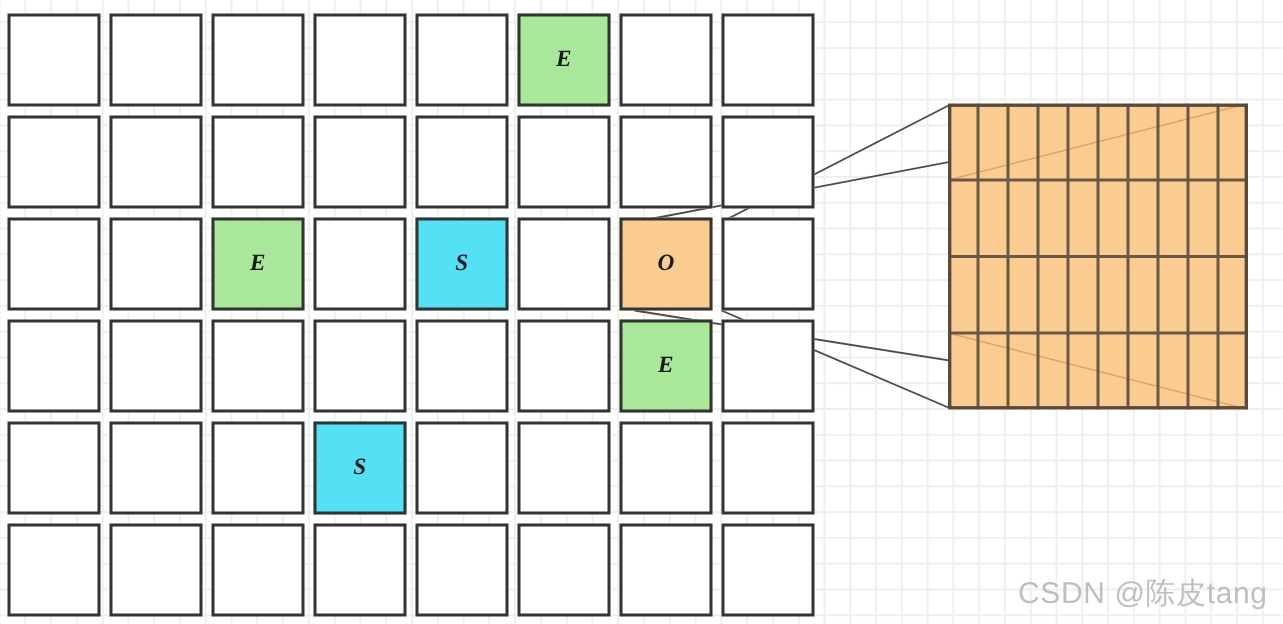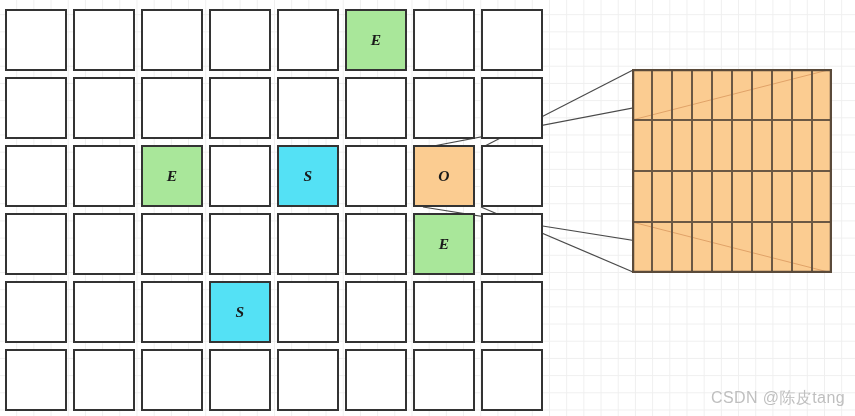--- a/index.html
+++ b/index.html
@@ -80,21 +80,21 @@
     width: 200px;
     height: 204px;
   }
 
   
   #watermark {
     position: absolute;
     right: 10px;
     bottom: 7px;
     font-family: "Liberation Sans", sans-serif;
-    font-size: 16px;
+    font-size: 20px;
     color: #bfbfbf;
     letter-spacing: 0.4px;
     white-space: nowrap;
     user-select: none;
   }
 </style>
 </head>
 <body>
 
 <div id="canvas">

